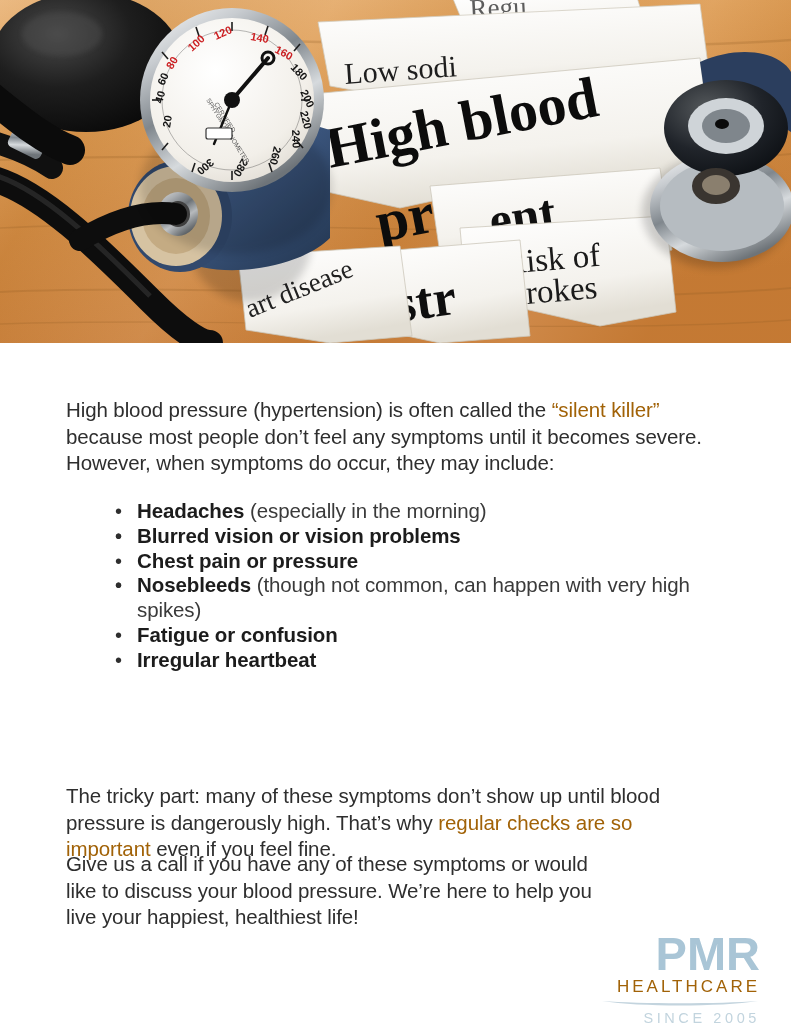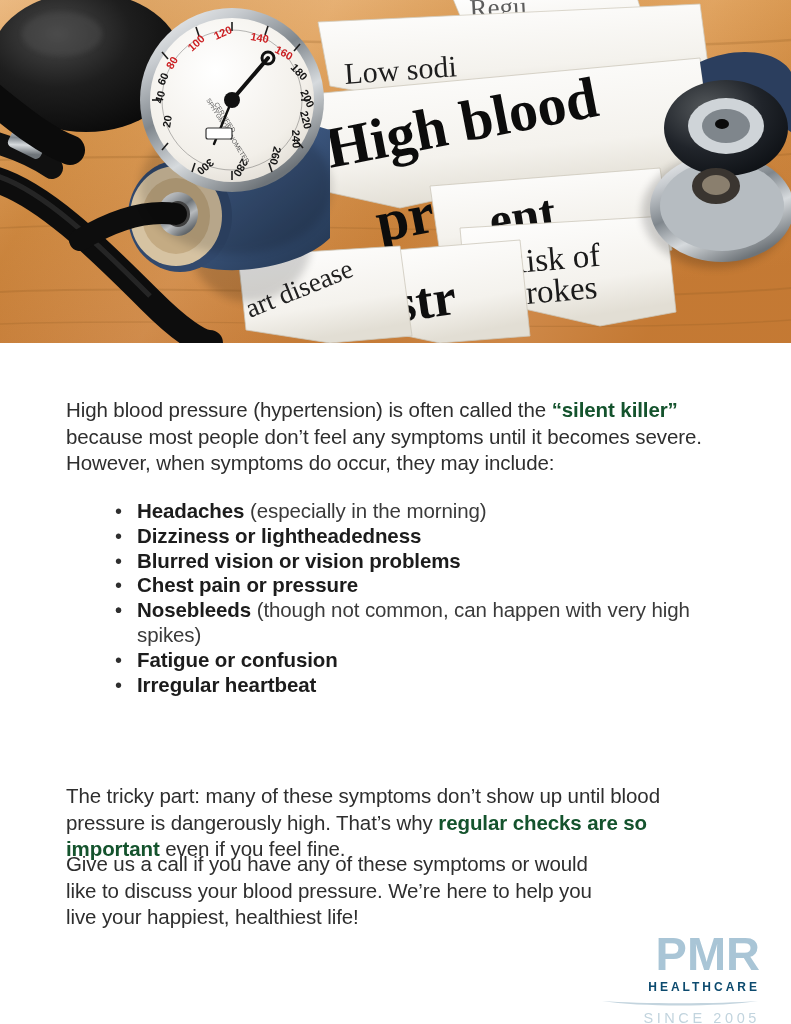--- a/index.html
+++ b/index.html
@@ -29,21 +29,21 @@
     width:791px;
     padding:0;
   }
   .para{
     margin:0;
     font-size:20.5px;
     line-height:26.5px;
     color:#2e2e2e;
     letter-spacing:-0.1px;
   }
-  .para b{font-weight:bold;color:#14532d;}
+  .para b{font-weight:normal;color:#a16207;}
 
   #intro{position:absolute;left:66px;top:54px;width:662px;}
   #tricky{position:absolute;left:66px;top:404px;width:652px;margin-top:36px;}
   #calltoaction{position:absolute;left:66px;top:508px;width:530px;}
 
   
   .symptoms{
     position:absolute;
     left:115px;top:156px;
     width:600px;
@@ -81,25 +81,25 @@
   .logo-mark{
     font-family:"Liberation Sans", sans-serif;
     font-weight:bold;
     font-size:47px;
     line-height:47px;
     letter-spacing:0px;
     color:#a9c5d6;
   }
   .logo-sub{
     font-family:"Liberation Sans", sans-serif;
-    font-weight:bold;
-    font-size:12px;
+    font-weight:normal;
+    font-size:17px;
     line-height:18px;
     letter-spacing:3.0px;
-    color:#0c4a6e;
+    color:#a16207;
     margin-top:1px;
     padding-left:3px;
   }
   .logo-rule{
     position:relative;
     height:9px;
     margin-top:3px;
   }
   .logo-rule svg{display:block;width:160px;height:9px;}
   .logo-since{
@@ -320,21 +320,21 @@
 
 <div class="content">
 
   <p class="para" id="intro"><span>High blood pressure (hypertension) is often called the </span><b>“silent killer”</b><span> because most people don’t feel any symptoms until it becomes severe. However, when symptoms do occur, they may include:</span></p>
 
   <ul class="symptoms">
     <li class="symptom">
       <span class="dot">•</span><span class="lead">Headaches</span><span class="note"> (especially in the morning)</span>
     </li>
     <li class="symptom">
-      <span class="dot">•</span><span class="lead">Dizziness or lightheadedness</span><span class="note"></span>
+      <span class="dot">•</span><span class="note"></span>
     </li>
     <li class="symptom">
       <span class="dot">•</span><span class="lead">Blurred vision or vision problems</span><span class="note"></span>
     </li>
     <li class="symptom">
       <span class="dot">•</span><span class="lead">Chest pain or pressure</span><span class="note"></span>
     </li>
     <li class="symptom">
       <span class="dot">•</span><span class="note"></span>
     </li>

